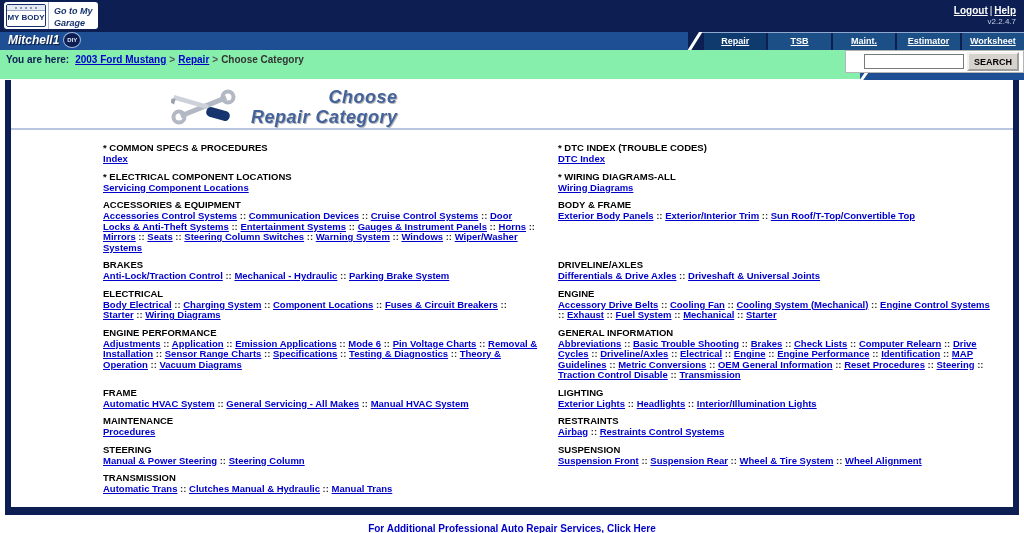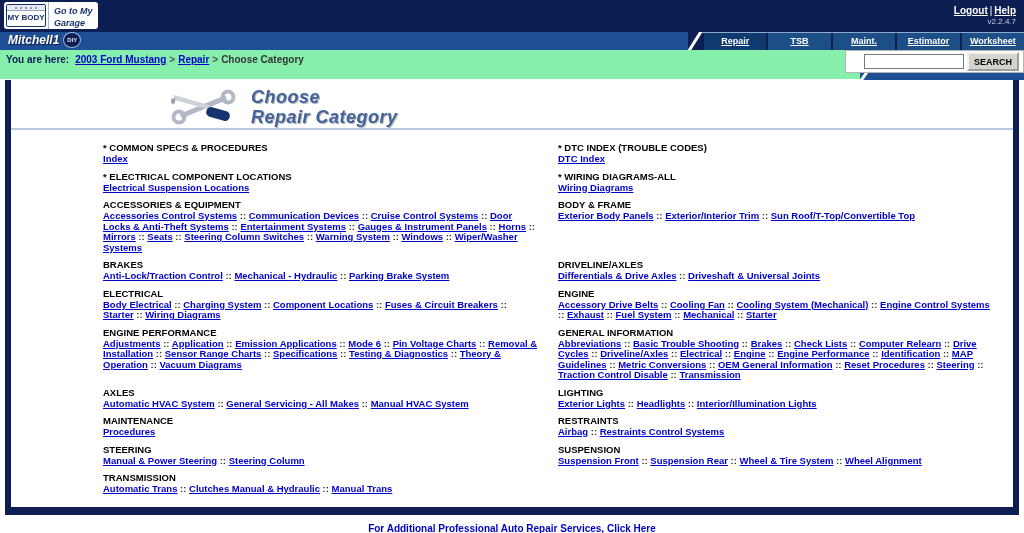--- a/index.html
+++ b/index.html
@@ -51,21 +51,21 @@
   .search-btn { font-size:9px; font-weight:bold; color:#000; background:#d6d3ce;
     border:2px outset #f4f2ee; height:19px; padding:0 5px; cursor:pointer; font-family:"Liberation Sans",sans-serif; }
   .search-underbar { position:absolute; top:23px; right:0; width:164px; height:7px; background:#1e4f94; overflow:hidden; }
   .search-underbar::before { content:""; position:absolute; left:2px; top:-2px; width:3px; height:12px; background:#fff; transform:rotate(35deg); }
 
   
   .content { margin:0 5px; background:#fff; border-left:6px solid #0c1e52;
     border-right:6px solid #0c1e52; border-bottom:8px solid #0c1e52; min-height:405px; }
   .banner { height:50px; padding:6px 0 0 160px; border-bottom:2px solid #b9c6e0; display:flex; gap:14px; align-items:center; }
   .banner-title { font-size:18px; font-weight:bold; font-style:italic; color:#44639c;
-    line-height:20px; text-shadow:1px 1px 0 #b6b6b6; letter-spacing:0.5px; }
+    line-height:20px; text-shadow:1px 1px 0 #b6b6b6; letter-spacing:0.5px;text-align:right; }
 
   .cats { display:grid; grid-template-columns:455px 455px; padding:12px 0 6px 92px; }
   .section { margin-bottom:6px; padding-right:18px; }
   .cat-heading { font-size:9.5px; font-weight:bold; color:#000; line-height:12px; }
   .cat-links { font-size:9.5px; font-weight:bold; line-height:10.5px; }
   a.cat { color:#0000cc; text-decoration:underline; }
   .sep { color:#333; }
 
   
   .footer { text-align:center; padding:3px 0 1px 0; }
@@ -139,21 +139,21 @@
       <div class="section">
         <div class="cat-heading">* COMMON SPECS &amp; PROCEDURES</div>
         <div class="cat-links"><a href="#" class="cat">Index</a></div>
       </div>
       <div class="section">
         <div class="cat-heading">* DTC INDEX (TROUBLE CODES)</div>
         <div class="cat-links"><a href="#" class="cat">DTC Index</a></div>
       </div>
       <div class="section">
         <div class="cat-heading">* ELECTRICAL COMPONENT LOCATIONS</div>
-        <div class="cat-links"><a href="#" class="cat">Electrical Suspension Locations</a></div>
+        <div class="cat-links"><a href="#" class="cat">Servicing Component Locations</a></div>
       </div>
       <div class="section">
         <div class="cat-heading">* WIRING DIAGRAMS-ALL</div>
         <div class="cat-links"><a href="#" class="cat">Wiring Diagrams</a></div>
       </div>
       <div class="section">
         <div class="cat-heading">ACCESSORIES &amp; EQUIPMENT</div>
         <div class="cat-links"><a href="#" class="cat">Accessories Control Systems</a><span class="sep"> :: </span><a href="#" class="cat">Communication Devices</a><span class="sep"> :: </span><a href="#" class="cat">Cruise Control Systems</a><span class="sep"> :: </span><a href="#" class="cat">Door Locks &amp; Anti-Theft Systems</a><span class="sep"> :: </span><a href="#" class="cat">Entertainment Systems</a><span class="sep"> :: </span><a href="#" class="cat">Gauges &amp; Instrument Panels</a><span class="sep"> :: </span><a href="#" class="cat">Horns</a><span class="sep"> :: </span><a href="#" class="cat">Mirrors</a><span class="sep"> :: </span><a href="#" class="cat">Seats</a><span class="sep"> :: </span><a href="#" class="cat">Steering Column Switches</a><span class="sep"> :: </span><a href="#" class="cat">Warning System</a><span class="sep"> :: </span><a href="#" class="cat">Windows</a><span class="sep"> :: </span><a href="#" class="cat">Wiper/Washer Systems</a></div>
       </div>
       <div class="section">
@@ -178,21 +178,21 @@
       </div>
       <div class="section">
         <div class="cat-heading">ENGINE PERFORMANCE</div>
         <div class="cat-links"><a href="#" class="cat">Adjustments</a><span class="sep"> :: </span><a href="#" class="cat">Application</a><span class="sep"> :: </span><a href="#" class="cat">Emission Applications</a><span class="sep"> :: </span><a href="#" class="cat">Mode 6</a><span class="sep"> :: </span><a href="#" class="cat">Pin Voltage Charts</a><span class="sep"> :: </span><a href="#" class="cat">Removal &amp; Installation</a><span class="sep"> :: </span><a href="#" class="cat">Sensor Range Charts</a><span class="sep"> :: </span><a href="#" class="cat">Specifications</a><span class="sep"> :: </span><a href="#" class="cat">Testing &amp; Diagnostics</a><span class="sep"> :: </span><a href="#" class="cat">Theory &amp; Operation</a><span class="sep"> :: </span><a href="#" class="cat">Vacuum Diagrams</a></div>
       </div>
       <div class="section">
         <div class="cat-heading">GENERAL INFORMATION</div>
         <div class="cat-links"><a href="#" class="cat">Abbreviations</a><span class="sep"> :: </span><a href="#" class="cat">Basic Trouble Shooting</a><span class="sep"> :: </span><a href="#" class="cat">Brakes</a><span class="sep"> :: </span><a href="#" class="cat">Check Lists</a><span class="sep"> :: </span><a href="#" class="cat">Computer Relearn</a><span class="sep"> :: </span><a href="#" class="cat">Drive Cycles</a><span class="sep"> :: </span><a href="#" class="cat">Driveline/Axles</a><span class="sep"> :: </span><a href="#" class="cat">Electrical</a><span class="sep"> :: </span><a href="#" class="cat">Engine</a><span class="sep"> :: </span><a href="#" class="cat">Engine Performance</a><span class="sep"> :: </span><a href="#" class="cat">Identification</a><span class="sep"> :: </span><a href="#" class="cat">MAP Guidelines</a><span class="sep"> :: </span><a href="#" class="cat">Metric Conversions</a><span class="sep"> :: </span><a href="#" class="cat">OEM General Information</a><span class="sep"> :: </span><a href="#" class="cat">Reset Procedures</a><span class="sep"> :: </span><a href="#" class="cat">Steering</a><span class="sep"> :: </span><a href="#" class="cat">Traction Control Disable</a><span class="sep"> :: </span><a href="#" class="cat">Transmission</a></div>
       </div>
       <div class="section">
-        <div class="cat-heading">AXLES</div>
+        <div class="cat-heading">FRAME</div>
         <div class="cat-links"><a href="#" class="cat">Automatic HVAC System</a><span class="sep"> :: </span><a href="#" class="cat">General Servicing - All Makes</a><span class="sep"> :: </span><a href="#" class="cat">Manual HVAC System</a></div>
       </div>
       <div class="section">
         <div class="cat-heading">LIGHTING</div>
         <div class="cat-links"><a href="#" class="cat">Exterior Lights</a><span class="sep"> :: </span><a href="#" class="cat">Headlights</a><span class="sep"> :: </span><a href="#" class="cat">Interior/Illumination Lights</a></div>
       </div>
       <div class="section">
         <div class="cat-heading">MAINTENANCE</div>
         <div class="cat-links"><a href="#" class="cat">Procedures</a></div>
       </div>

